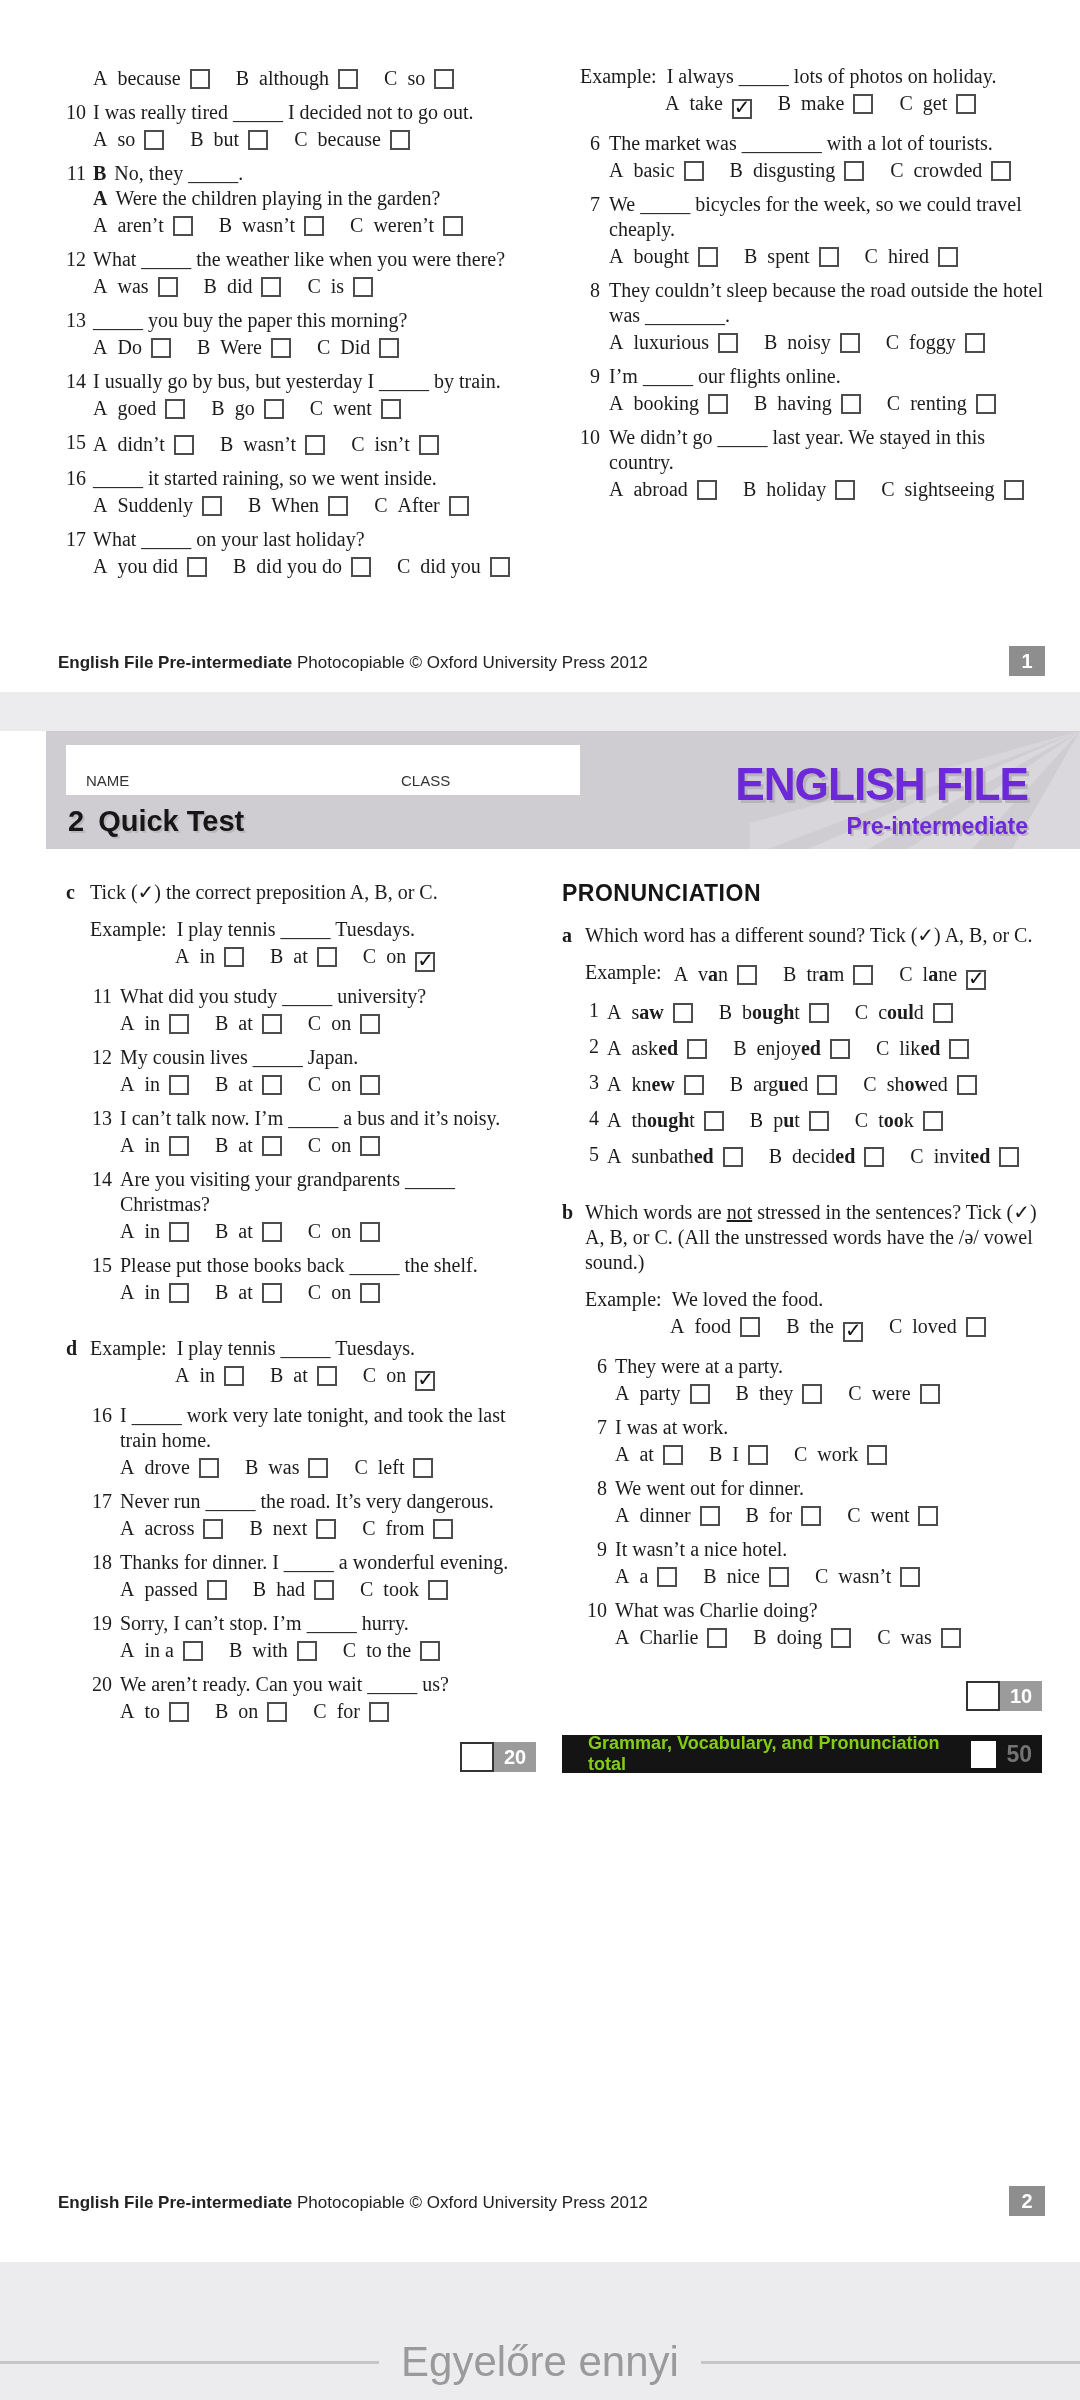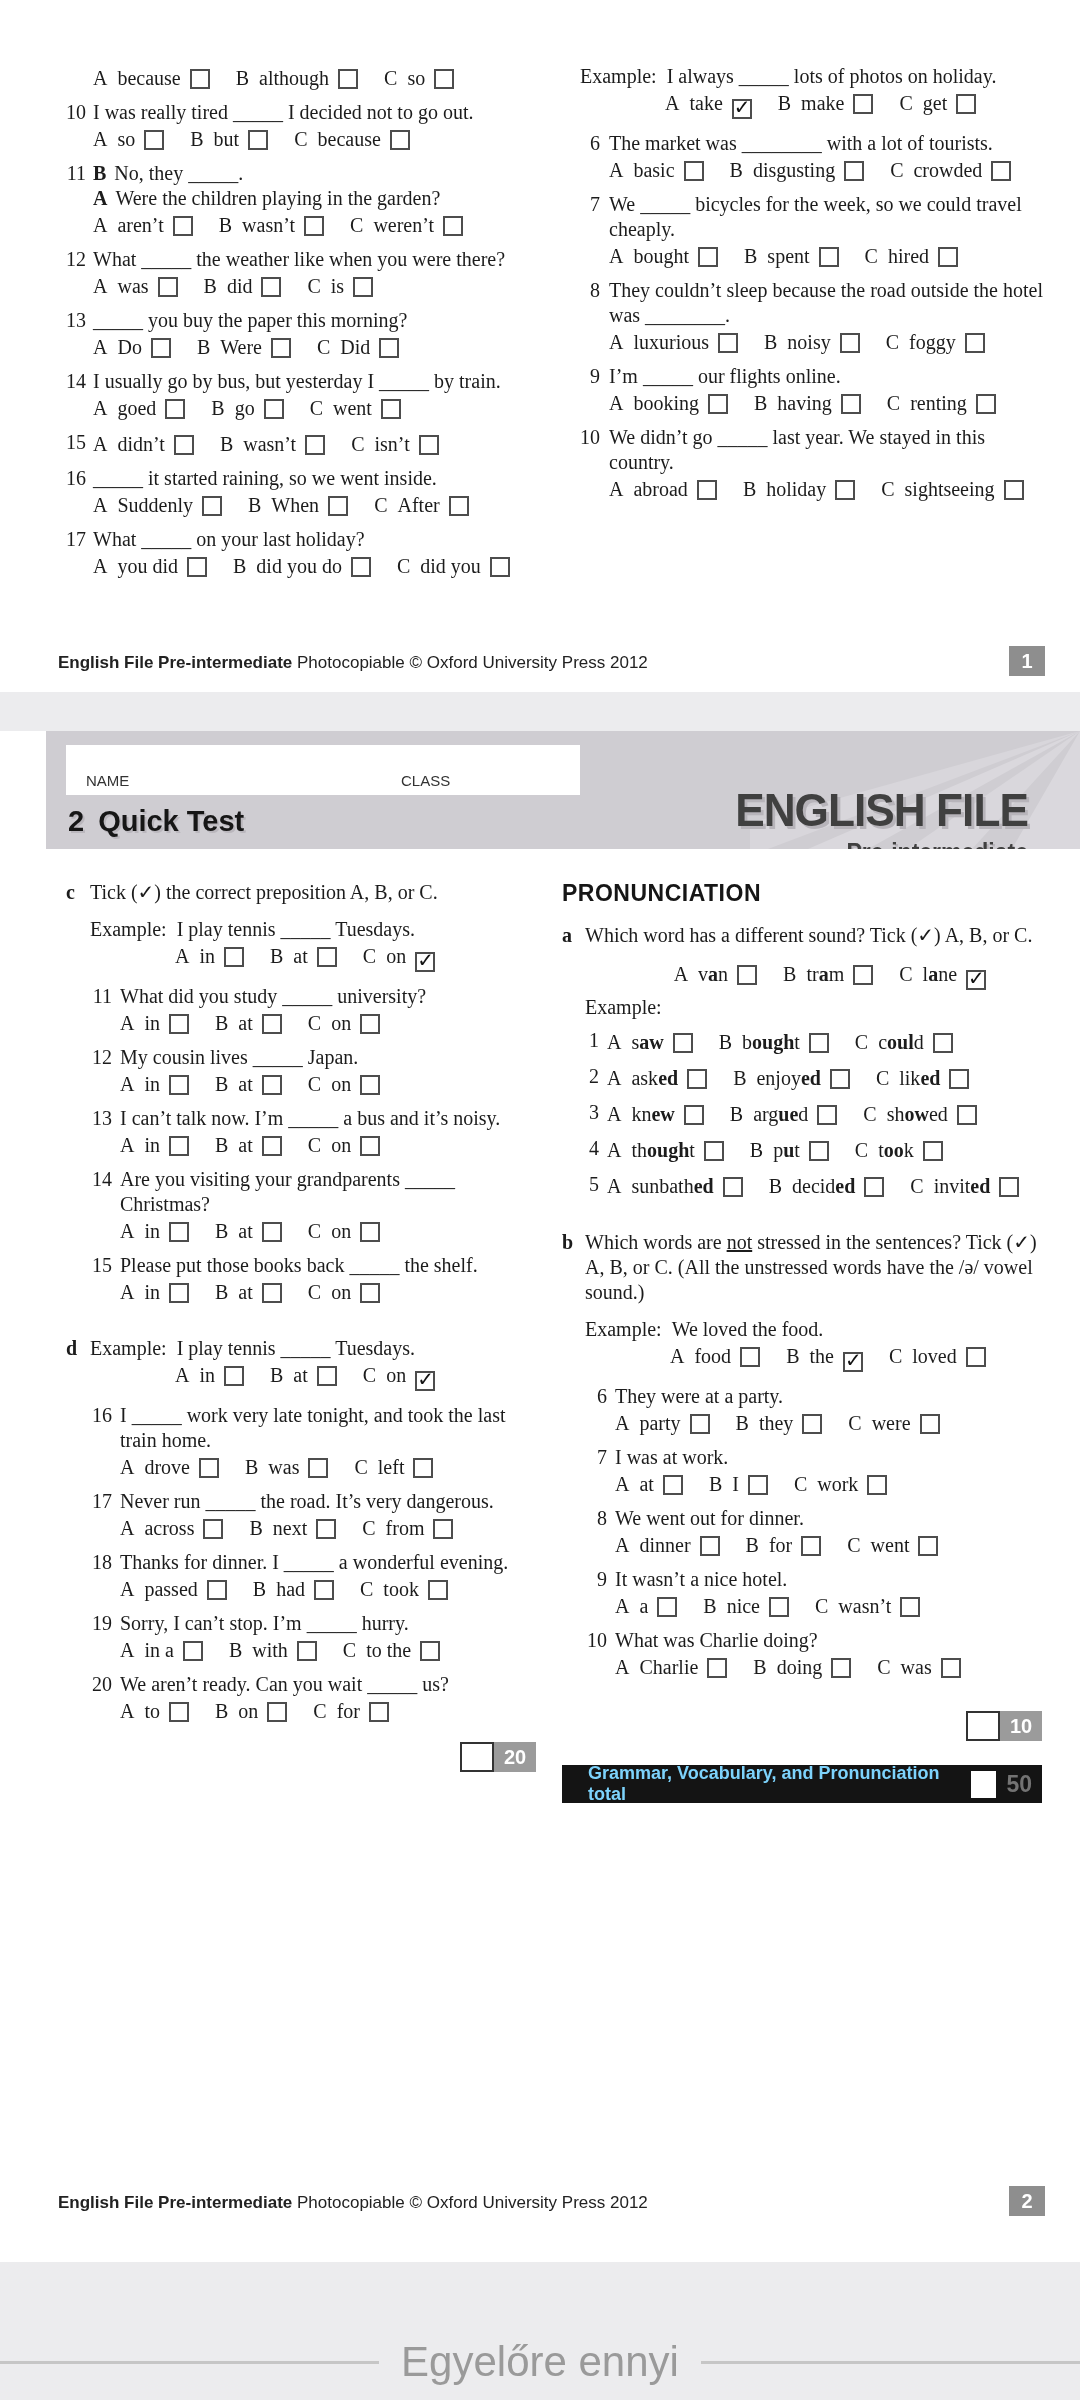--- a/index.html
+++ b/index.html
@@ -27,21 +27,21 @@
   .checkbox { display:inline-block; width:20px; height:20px; box-sizing:border-box;
               border:2px solid #4d4d4d; background:#fff; margin-left:9px; vertical-align:-4px;
               text-align:center; overflow:visible; }
   .tickmark { display:block; font-family:"DejaVu Sans",sans-serif; font-weight:bold; font-size:20px;
               line-height:15px; margin-top:-1px; color:#111; }
 
   .col-right .qnum { width:20px; margin-right:9px; }
 
   
   .example { margin-bottom:12px; }
-  .ex-label { margin-right:10px;margin-top:35px; }
+  .ex-label { margin-right:10px; }
   .ex-opts { margin-left:85px; margin-top:2px; }
   .inline-example { display:flex; margin-bottom:8px; }
   .inline-example .ex-label { flex:none; margin-right:12px; }
 
   
   .pfooter { position:absolute; left:58px; right:0; display:flex; align-items:center;
              font-family:"Liberation Sans","DejaVu Sans",sans-serif; font-size:17px; color:#222; }
   .page1 .pfooter { top:650px; }
   .page2 .pfooter { top:1459px; }
   .pfooter .ftext b { font-weight:bold; }
@@ -53,21 +53,21 @@
   .page2 { margin-top:39px; height:1531px; position:relative; padding:0; }
   .band { position:relative; margin-left:46px; height:118px; background:#cfcdd2; overflow:hidden;text-decoration:underline; }
   .rays { position:absolute; right:0; top:0; }
   .namebox { position:absolute; left:20px; top:14px; width:514px; height:50px; background:#ffffff; }
   .namebox span { position:absolute; bottom:6px; font:15px "Liberation Sans","DejaVu Sans",sans-serif; color:#333; }
   .name-label { left:20px; }
   .class-label { left:335px; }
   .test-title { position:absolute; left:22px; top:74px; font:bold 29px "Liberation Sans","DejaVu Sans",sans-serif;
                 color:#161616; text-shadow:2px 2px 0 #bab7bd; }
   .test-title .tnum { margin-right:14px; }
-  .brand { position:absolute; right:52px; top:26px; text-align:right; color:#404040;margin-top:26px; }
+  .brand { position:absolute; right:52px; top:26px; text-align:right; color:#6d28d9; }
   .brand-main { font:bold 46px "Liberation Sans","DejaVu Sans",sans-serif; letter-spacing:-1px;
                 transform:scaleX(0.96); transform-origin:right; text-shadow:3px 3px 0 #b7b4ba; }
   .brand-sub  { font:bold 23px "Liberation Sans","DejaVu Sans",sans-serif; margin-top:2px;
                 text-shadow:2px 2px 0 #b7b4ba; }
 
   .page2 .cols { padding:31px 0 0 66px; }
   .page2 .col-left  { width:470px; flex:none; }
   .page2 .col-right { width:480px; flex:none; margin-left:26px; }
 
   .sec { display:flex; margin-bottom:22px; }
@@ -83,21 +83,21 @@
   .pron-item .qnum { width:14px; margin-right:8px; }
 
   
   .chip-row { display:flex; justify-content:flex-end; margin-top:18px; }
   .chip { display:flex; }
   .chip-blank { width:34px; height:30px; box-sizing:border-box; border:2px solid #333; background:#fff; }
   .chip-num { width:42px; height:30px; background:#9b9b9b; color:#fff; display:flex; align-items:center;
               justify-content:center; font:bold 20px "Liberation Sans","DejaVu Sans",sans-serif; }
   .total-row { display:flex; justify-content:flex-end; margin-top:24px; }
   .total-bar { background:#141414; height:38px; display:flex; align-items:center; padding:0 10px 0 26px; }
-  .total-label { color:#7dd3fc; font:bold 18px "Liberation Sans","DejaVu Sans",sans-serif; }
+  .total-label { color:#84cc16; font:bold 18px "Liberation Sans","DejaVu Sans",sans-serif; }
   .total-box { width:27px; height:27px; background:#fff; margin:0 10px 0 16px; }
   .total-num { color:#737373; font:bold 23px "Liberation Sans","DejaVu Sans",sans-serif; }
 
   
   .endnote { position:absolute; left:0; right:0; bottom:14px; display:flex; align-items:center; }
   .endnote::before, .endnote::after { content:""; flex:1; height:3px; background:#c6c6c6; }
   .endnote-text { margin:0 22px; font:42px "Liberation Sans","DejaVu Sans",sans-serif; color:#9a9a9a; }
 </style>
 </head>
 <body>

